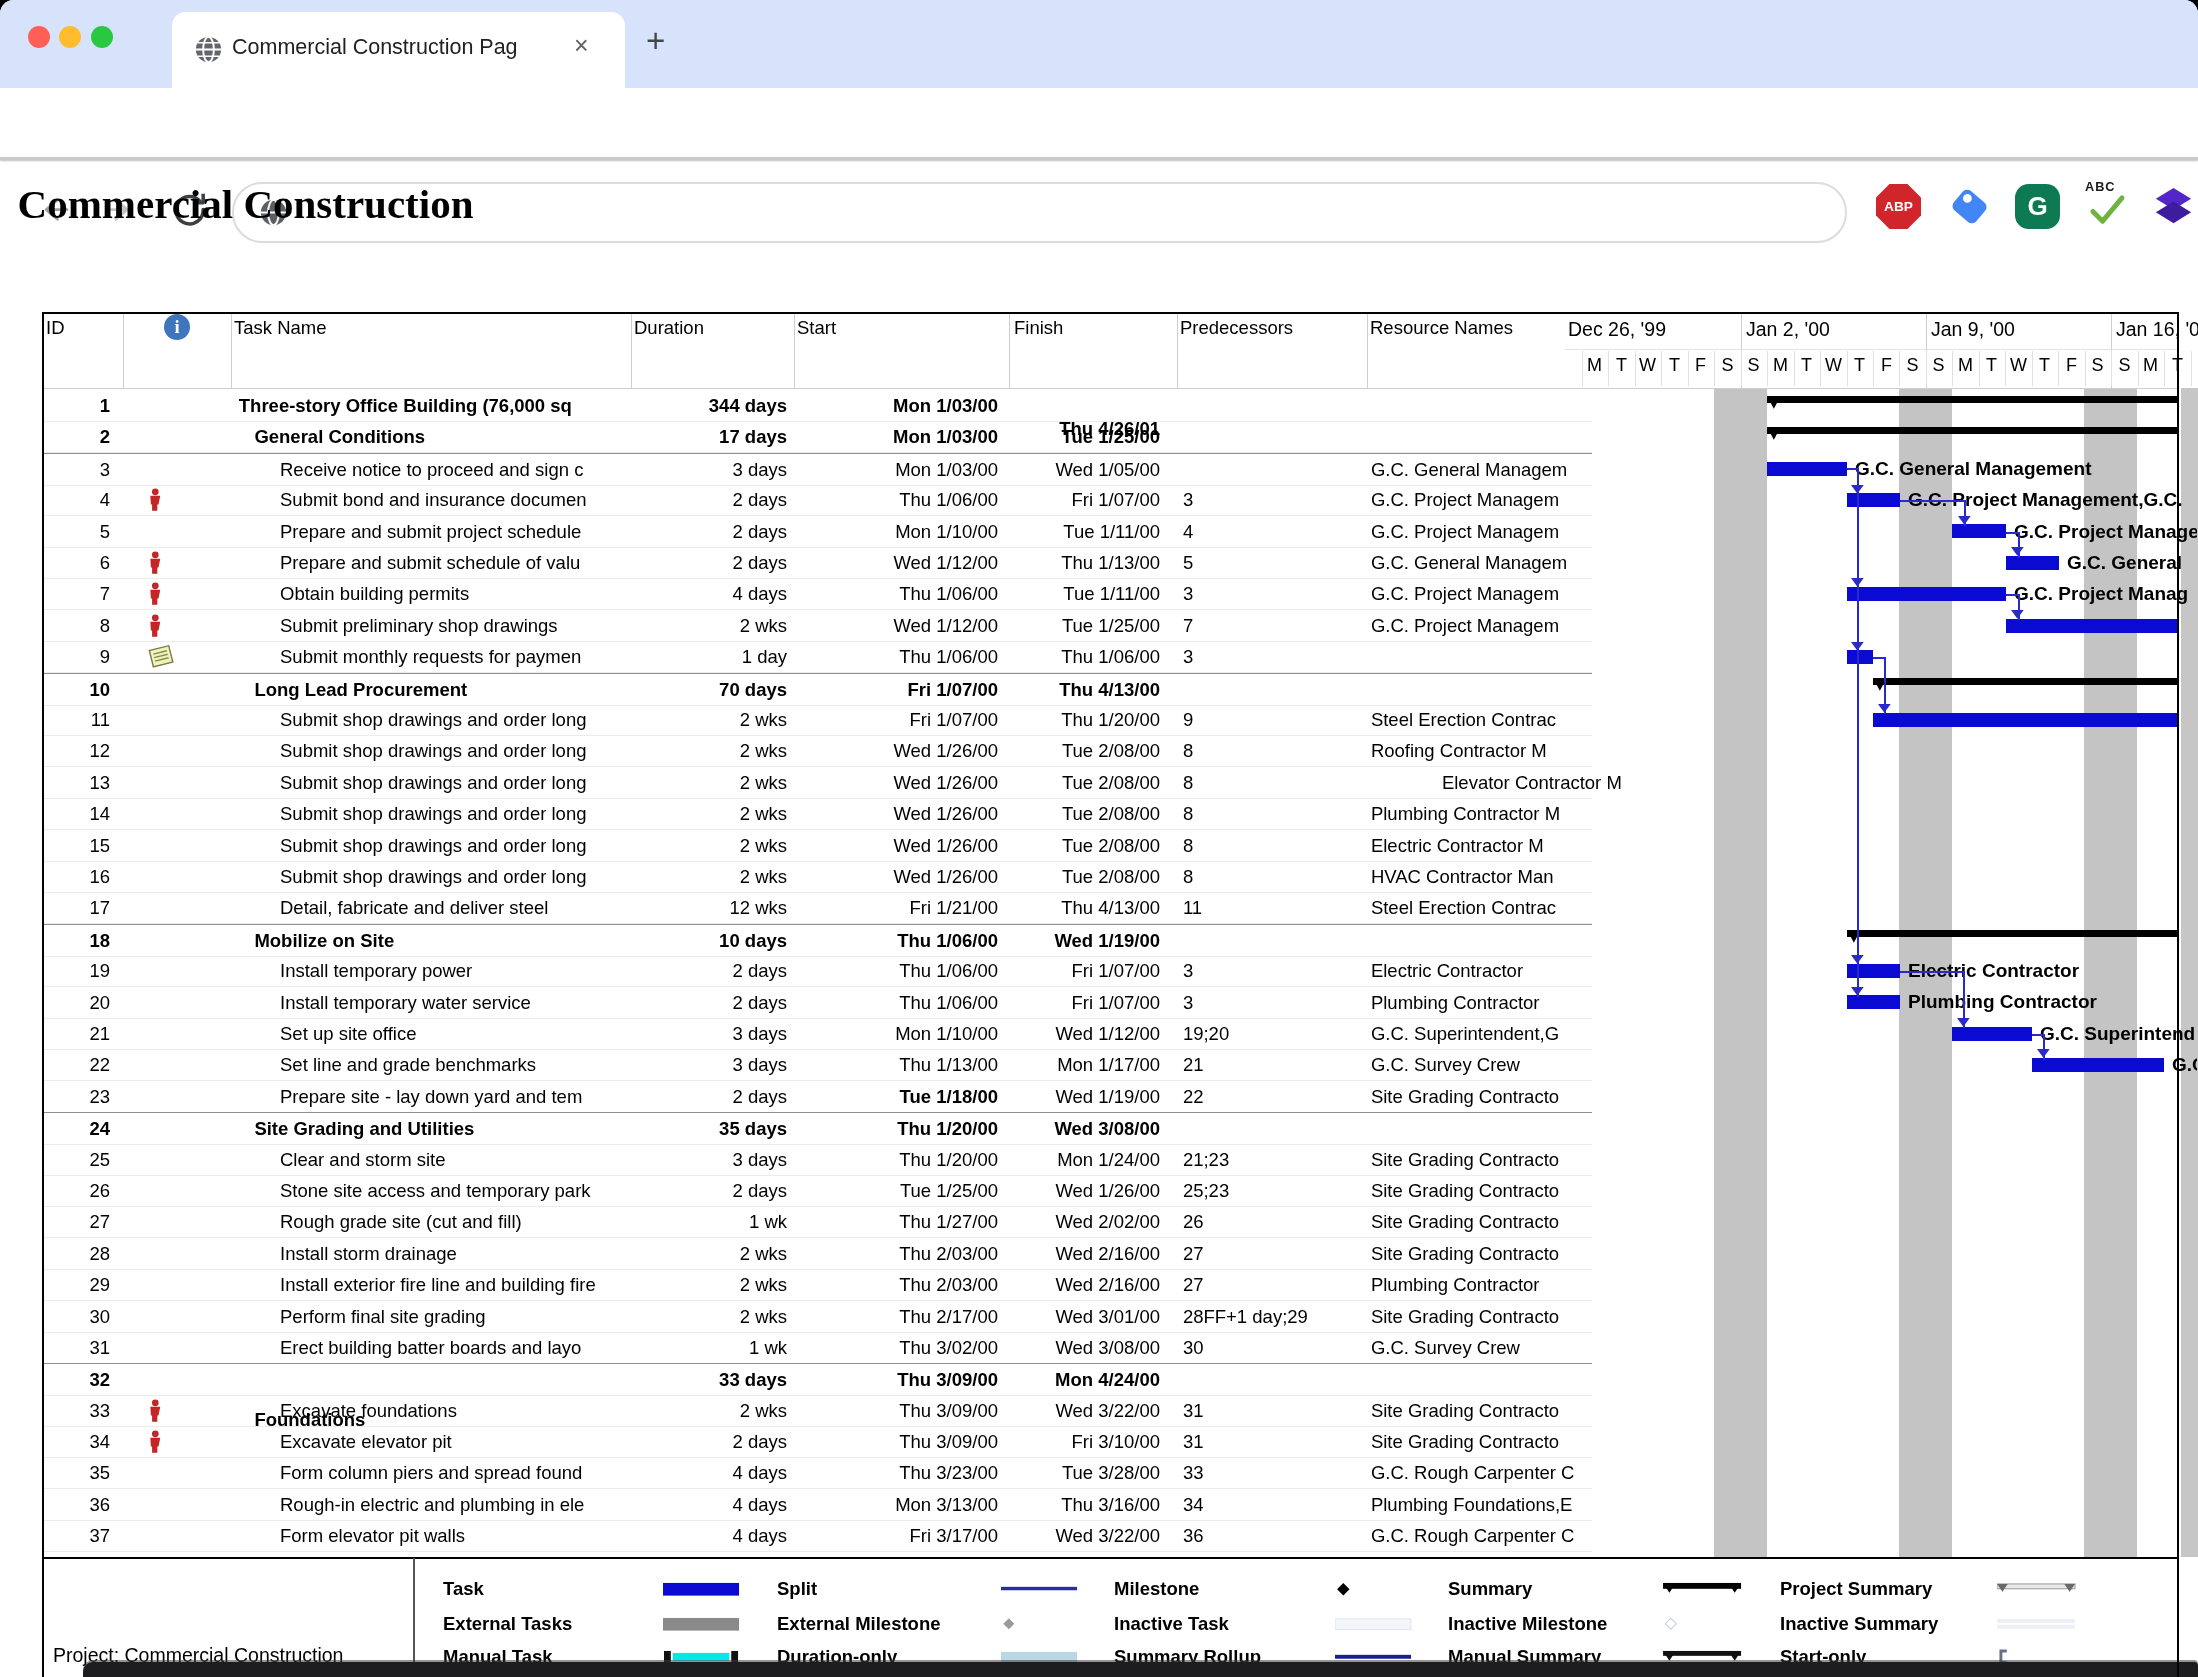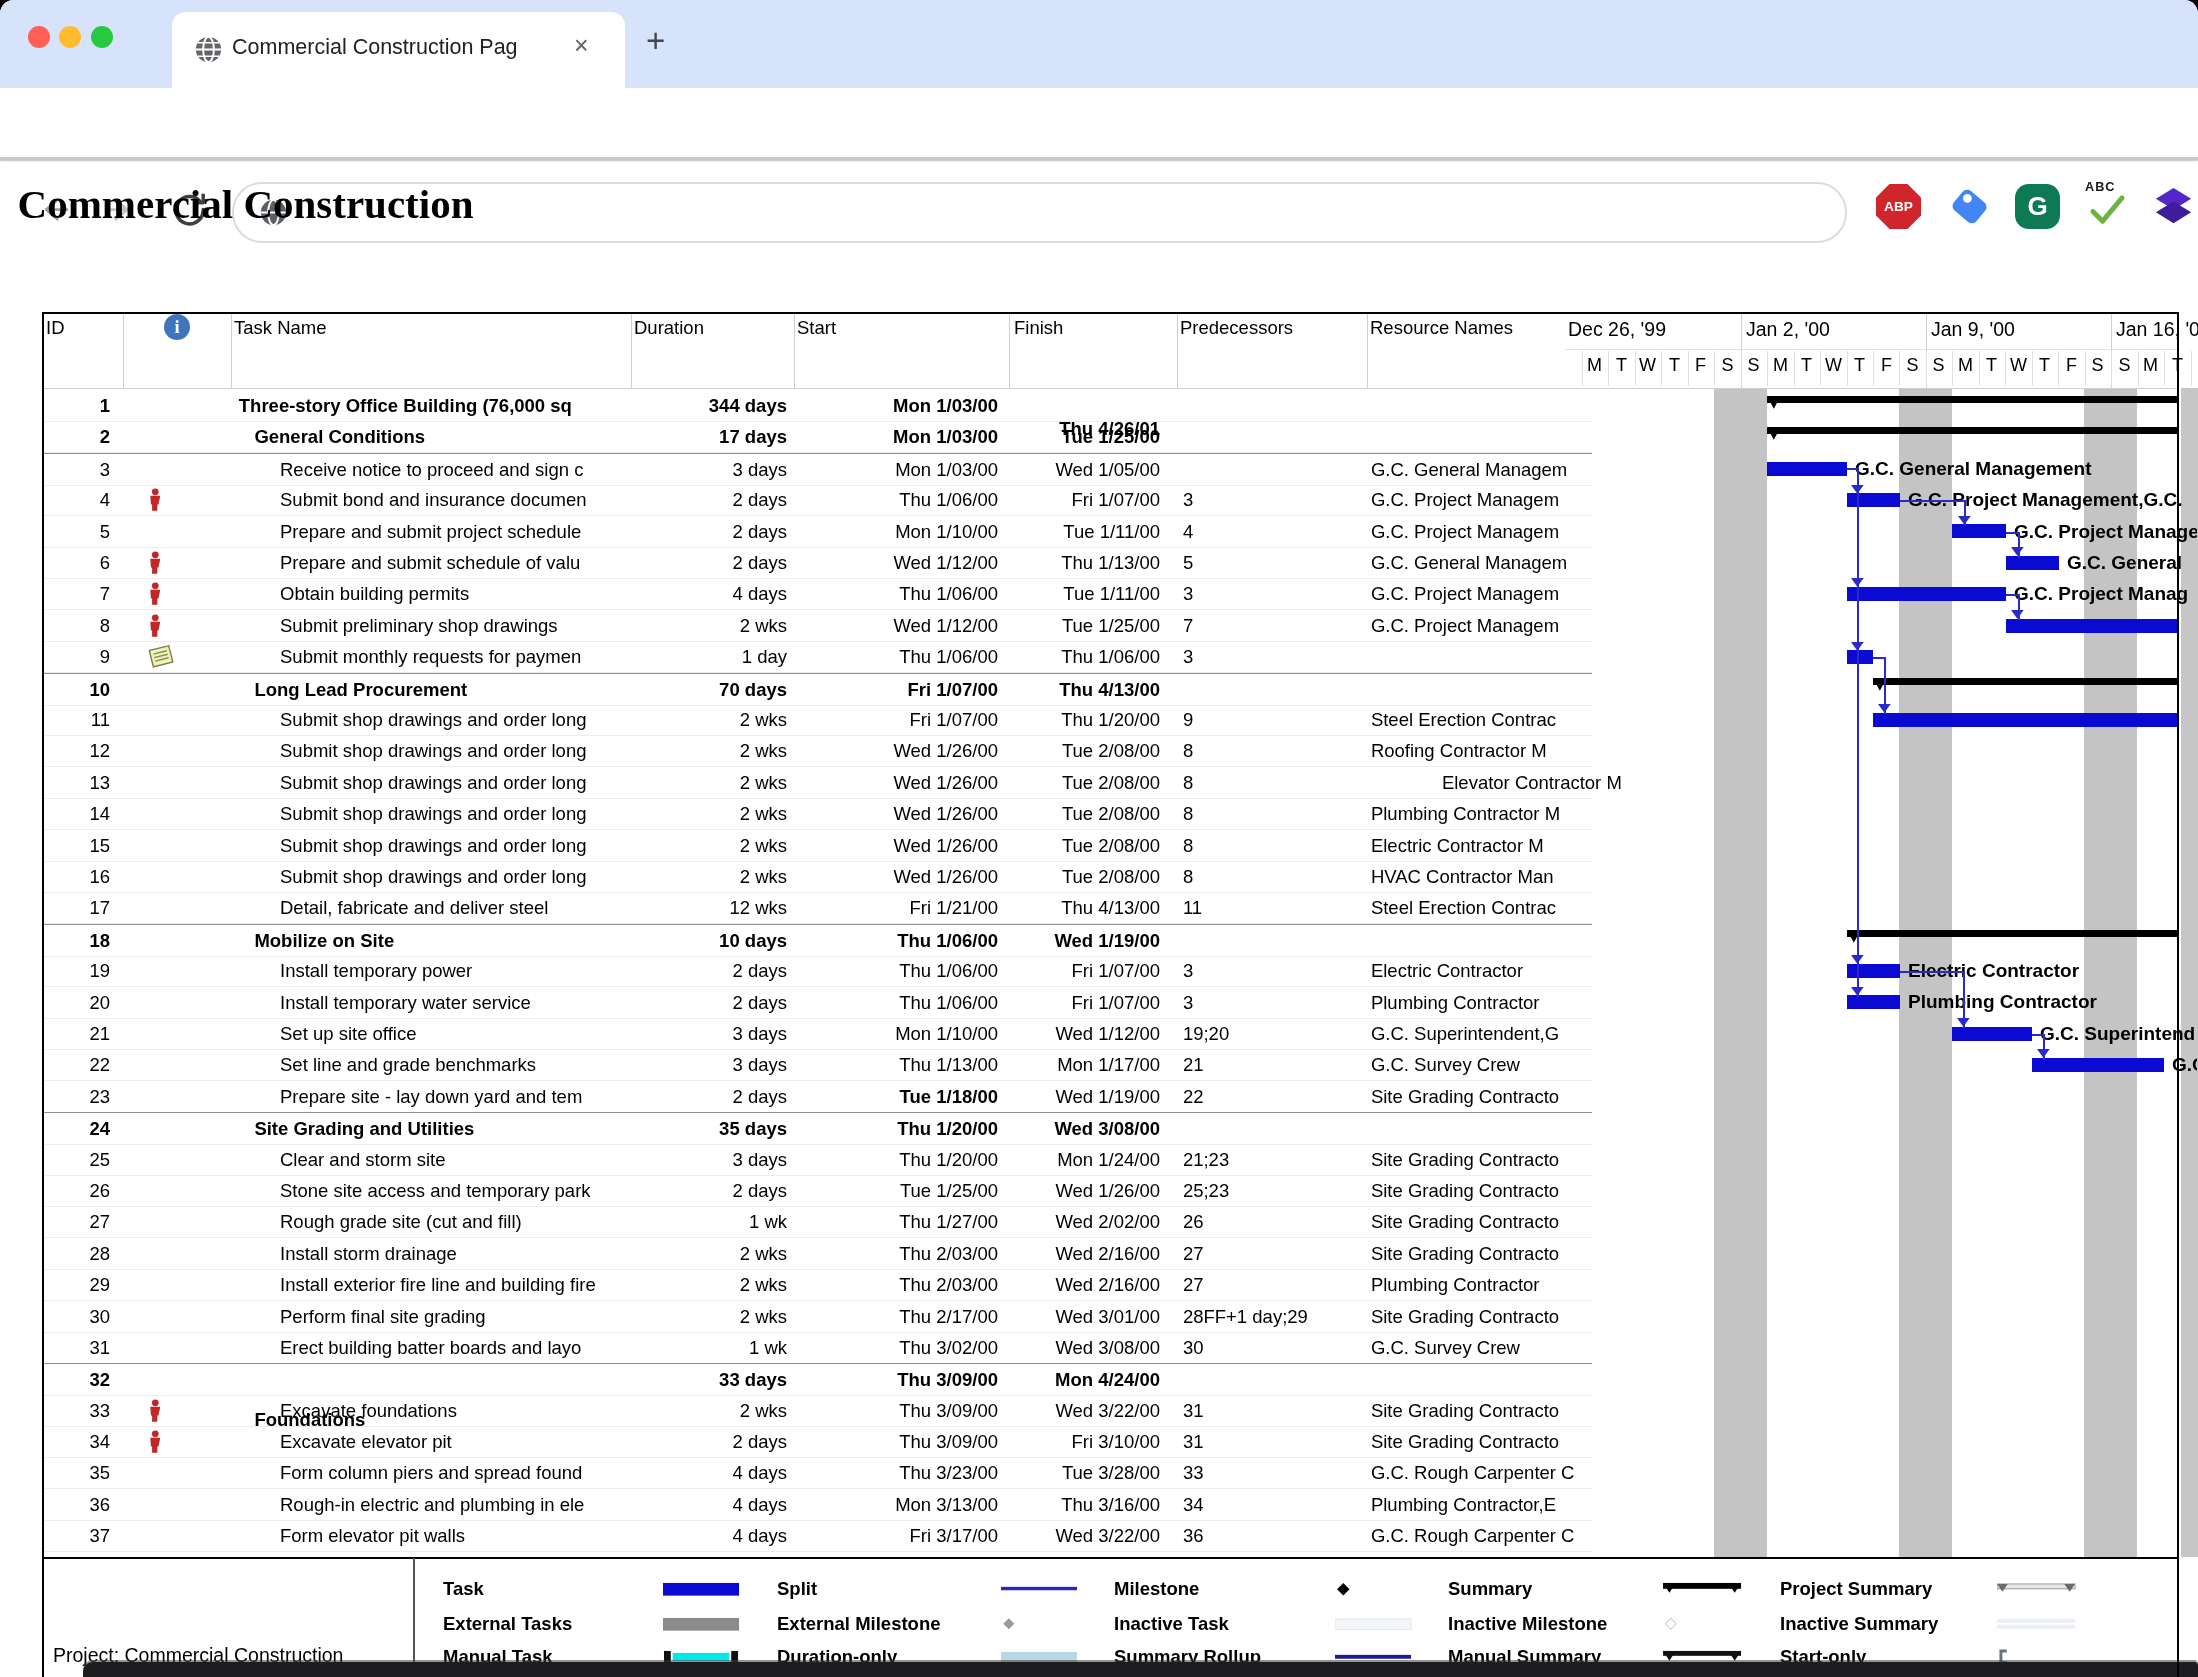--- a/index.html
+++ b/index.html
@@ -554,21 +554,21 @@
         <div class="cell" style="left: 1135px; width: 187px; font-weight: normal; padding-left: 5.9px; padding-right: 0px;">33</div>
         <div class="cell" style="left: 1325px; width: 222px; font-weight: normal; padding-left: 3.9px; padding-right: 0px;">G.C. Rough Carpenter C</div>
       </div>
       <div class="abs" style="left: 42px; top: 1489px; width: 1550px; height: 31px; border-bottom: 1px solid rgb(236, 236, 236);">
         <div class="cell r" style="left: 0px; width: 68px; font-weight: normal; padding-left: 0px; padding-right: 0px;">36</div>
         <div class="cell" style="left: 189px; width: 400px; font-weight: normal; padding-left: 49px; padding-right: 0px;">Rough-in electric and plumbing in ele</div>
         <div class="cell r" style="left: 589px; width: 156px; font-weight: normal; padding-left: 0px; padding-right: 9.8px;">4 days</div>
         <div class="cell r" style="left: 745px; width: 211px; font-weight: normal; padding-left: 0px; padding-right: 7.8px;">Mon 3/13/00</div>
         <div class="cell r" style="left: 956px; width: 162px; font-weight: normal; padding-left: 0px; padding-right: 7.8px;">Thu 3/16/00</div>
         <div class="cell" style="left: 1135px; width: 187px; font-weight: normal; padding-left: 5.9px; padding-right: 0px;">34</div>
-        <div class="cell" style="left: 1325px; width: 222px; font-weight: normal; padding-left: 3.9px; padding-right: 0px;">Plumbing Contractor,E</div>
+        <div class="cell" style="left: 1325px; width: 222px; font-weight: normal; padding-left: 3.9px; padding-right: 0px;">Plumbing Foundations,E</div>
       </div>
       <div class="abs" style="left: 42px; top: 1520px; width: 1550px; height: 31px; border-bottom: 1px solid rgb(236, 236, 236);">
         <div class="cell r" style="left: 0px; width: 68px; font-weight: normal; padding-left: 0px; padding-right: 0px;">37</div>
         <div class="cell" style="left: 189px; width: 400px; font-weight: normal; padding-left: 49px; padding-right: 0px;">Form elevator pit walls</div>
         <div class="cell r" style="left: 589px; width: 156px; font-weight: normal; padding-left: 0px; padding-right: 9.8px;">4 days</div>
         <div class="cell r" style="left: 745px; width: 211px; font-weight: normal; padding-left: 0px; padding-right: 7.8px;">Fri 3/17/00</div>
         <div class="cell r" style="left: 956px; width: 162px; font-weight: normal; padding-left: 0px; padding-right: 7.8px;">Wed 3/22/00</div>
         <div class="cell" style="left: 1135px; width: 187px; font-weight: normal; padding-left: 5.9px; padding-right: 0px;">36</div>
         <div class="cell" style="left: 1325px; width: 222px; font-weight: normal; padding-left: 3.9px; padding-right: 0px;">G.C. Rough Carpenter C</div>
       </div>

